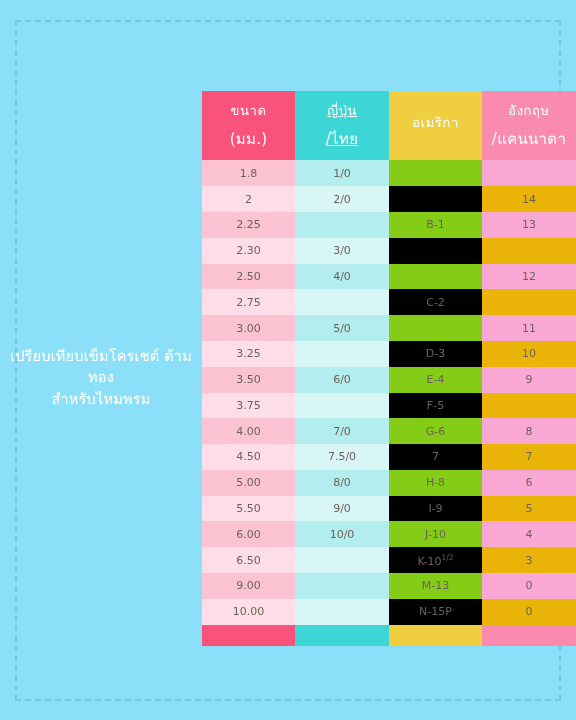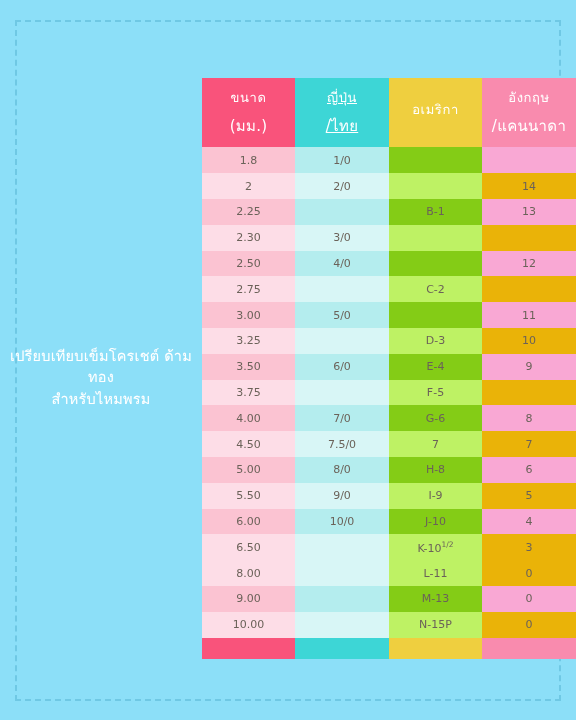--- a/index.html
+++ b/index.html
@@ -80,21 +80,21 @@
     color: #6B6259;
     font-family: "DejaVu Sans", "Liberation Sans", sans-serif;
     padding: 0;
   }
 
   tr.odd  td.d0 { background: #FBC3D2; }
   tr.even td.d0 { background: #FDDDE7; }
   tr.odd  td.d1 { background: #B4EDEE; }
   tr.even td.d1 { background: #D8F6F6; }
   tr.odd  td.d2 { background: #84cc16; margin-left: 8px; }
-  tr.even td.d2 { background: #bef264; }
+  tr.even td.d2 { background: #000000; }
   tr.odd  td.d3 { background: #f9a8d4; }
   tr.even td.d3 { background: #eab308; }
 
   #needle-table tfoot td {
     height: 21px;
     padding: 0;
   }
   td.f0 { background: #F9537B; }
   td.f1 { background: #3DD6D6; }
   td.f2 { background: #EFCF3F; }
@@ -231,26 +231,20 @@
           <td class="d1">10/0</td>
           <td class="d2">J-10</td>
           <td class="d3">4</td>
         </tr>
         <tr class="even">
           <td class="d0">6.50</td>
           <td class="d1"></td>
           <td class="d2">K-10<sup class="half">1/2</sup></td>
           <td class="d3">3</td>
         </tr>
-        <tr class="even">
-          <td class="d0">8.00</td>
-          <td class="d1"></td>
-          <td class="d2">L-11</td>
-          <td class="d3">0</td>
-        </tr>
         <tr class="odd">
           <td class="d0">9.00</td>
           <td class="d1"></td>
           <td class="d2">M-13</td>
           <td class="d3">0</td>
         </tr>
         <tr class="even">
           <td class="d0">10.00</td>
           <td class="d1"></td>
           <td class="d2">N-15P</td>

